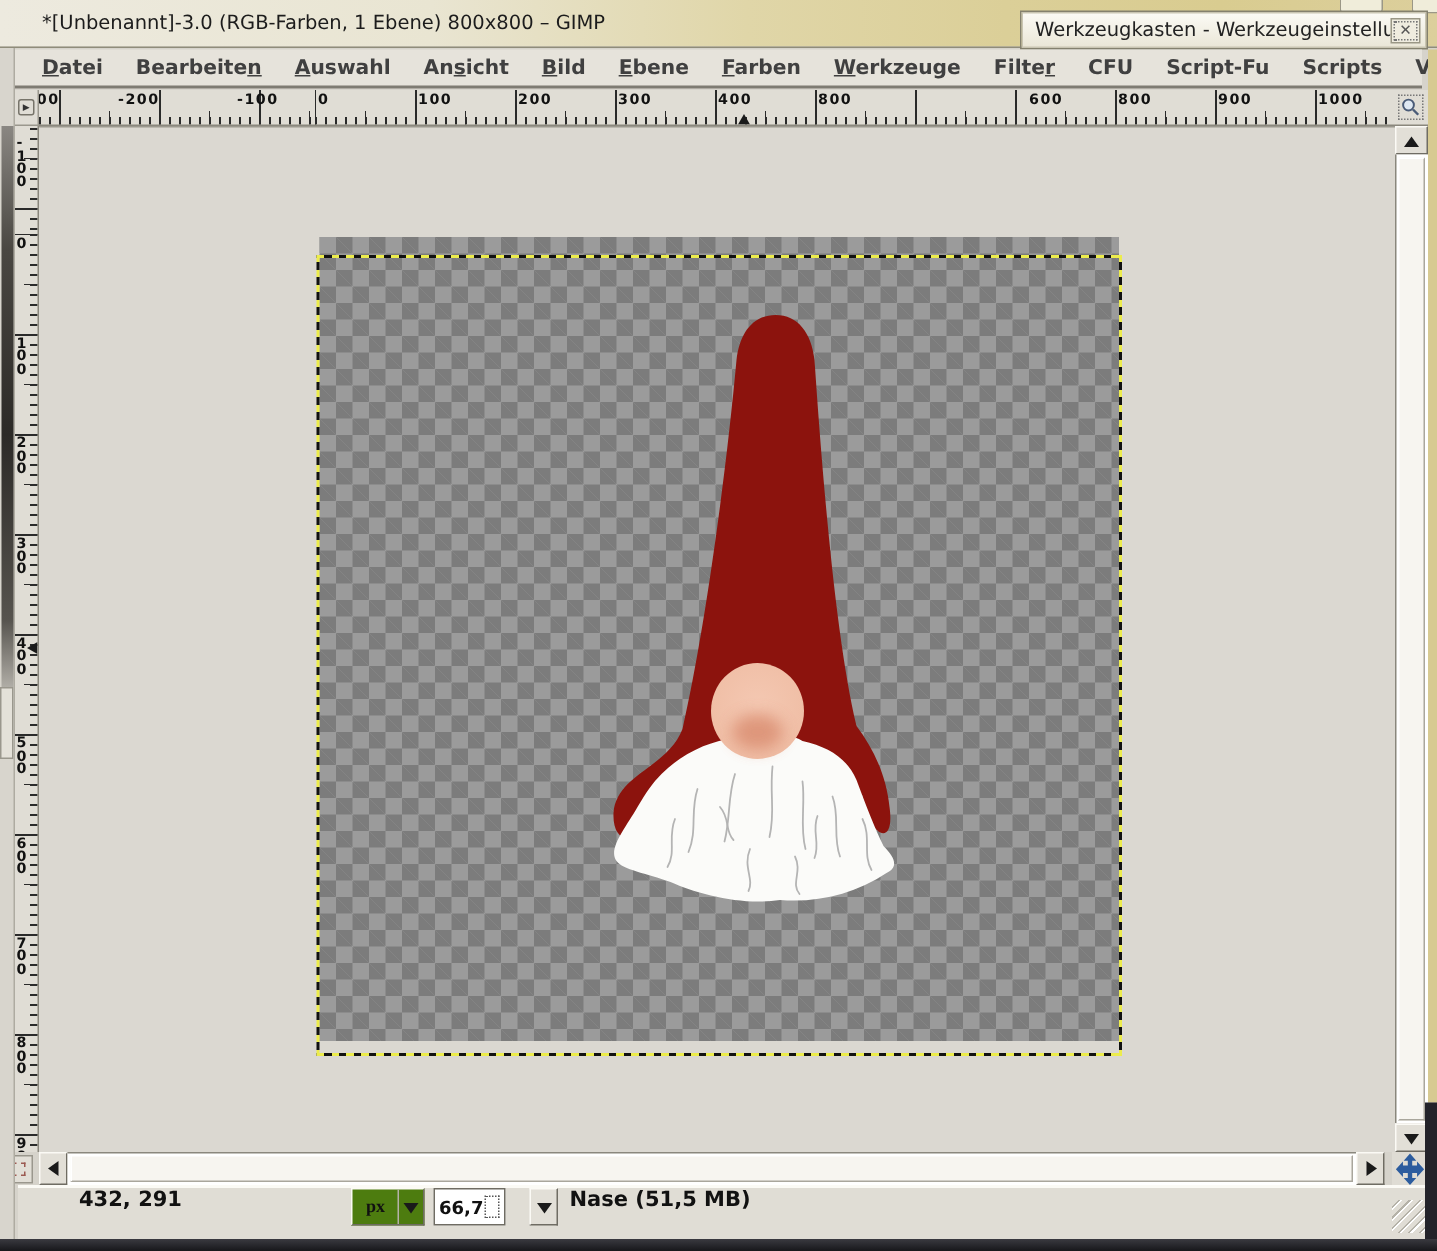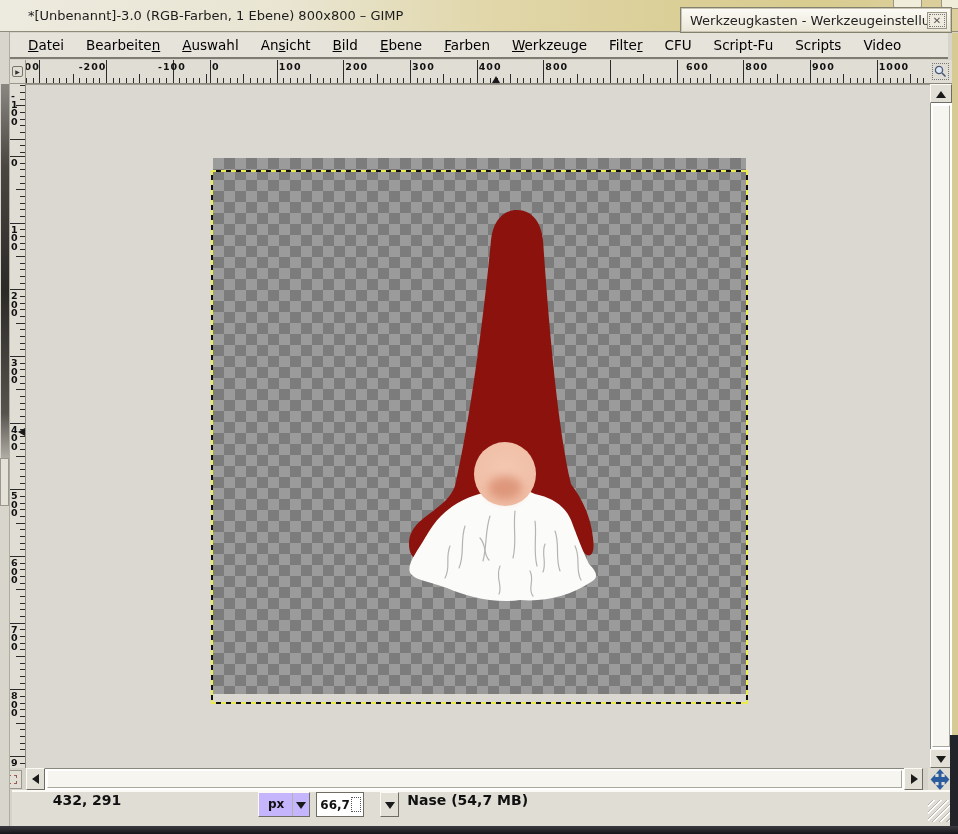--- a/index.html
+++ b/index.html
@@ -22,21 +22,21 @@
   #toolbox-title { flex:1; font-size:13px; color:#222; padding-left:9px; white-space:nowrap; overflow:hidden; }
   #toolbox-close { width:20px; height:17px; margin-right:4px; background:#efecdf;
     border:1px solid #8c English9a8;
     border:1px solid #9a9786; outline:1px dotted #777; outline-offset:-3px;
     font-size:10px; line-height:15px; text-align:center; color:#555; cursor:pointer; flex:none; }
 
   
   #menubar { position:absolute; left:10px; top:33px; width:938px; height:26px;
     background:#e6e3db; border-bottom:2px solid #7e7b72; display:flex; align-items:center;
     padding-left:8px; gap:2px; }
-  .menu-item { font-size:13.5px; font-weight:400; color:#000000; padding:7px 10px; white-space:nowrap; cursor:default; }
+  .menu-item { font-size:13.5px; font-weight:700; color:#404040; padding:7px 10px; white-space:nowrap; cursor:default; }
   .menu-item u { text-decoration:underline; }
 
   
   #ruler-corner { position:absolute; left:10px; top:60px; width:16px; height:24px;
     background:#e0ddd5; border-right:1px solid #9a978d; border-bottom:1px solid #9a978d; }
   #ruler-corner .glyph { position:absolute; left:2px; top:6px; width:11px; height:11px;
     border:1px solid #77746a; border-radius:2px; font-size:6px; line-height:9px; text-align:center; color:#333; }
 
   #hruler { position:absolute; left:26px; top:60px; width:904px; height:24px; background:#e0ddd5;
     border-bottom:1px solid #8a877d; overflow:hidden;
@@ -100,22 +100,22 @@
     background:#f7f5f0; border:1px solid; border-color:#fff #a9a69c #a9a69c #fff; }
   #pan-btn { position:absolute; left:928px; top:768px; width:24px; height:23px; background:#dfdcd4; }
   #quickmask-btn { position:absolute; left:3px; top:770px; width:19px; height:19px;
     background:#e2dfd7; border:1px solid #9a978d; }
   #quickmask-btn .qm { position:absolute; left:4px; top:4px; width:9px; height:9px; border:1px dashed #9b5a52; }
 
   
   #statusbar { position:absolute; left:12px; top:790px; width:952px; height:36px;
     background:#e0ddd5; border-top:2px solid #fbfaf5; display:flex; align-items:flex-start; }
   #pos-label { width:110px; text-align:center; font-size:14px; font-weight:700; color:#111; margin-left:20px; }
-  #unit-combo { margin-left:116px; height:25px; display:flex; align-items:stretch;
-    background:#c4b5fd; border:1px solid; border-color:#fbfaf5 #6f6c63 #6f6c63 #fbfaf5; }
+  #unit-combo { margin-left:92px; height:25px; display:flex; align-items:stretch;
+    background:#4d7c0f; border:1px solid; border-color:#fbfaf5 #6f6c63 #6f6c63 #fbfaf5;font-family:Liberation Serif, serif; }
   #unit-combo .val { font-size:12px; font-weight:700; padding:4px 8px 0 9px; color:#111; }
   .arrow-cell { width:17px; position:relative; border-left:1px solid #b5b2a8; }
   .arrow-cell .tri { left:3px; top:9px; border-left:5px solid transparent; border-right:5px solid transparent; border-top:7px solid #1a1a1a; }
   #zoom-combo { margin-left:6px; height:25px; display:flex;gap:16px; }
   #zoom-field { width:48px; background:#fff; border:1px solid #6f6c63; display:flex; align-items:center; }
   #zoom-field .val { font-size:12px; font-weight:700; color:#111; padding-left:3px; }
   #zoom-field .caret-box { width:10px; height:15px; border:1px dotted #555; margin-left:1px; }
   #zoom-drop { width:19px; position:relative; background:#e2dfd7;
     border:1px solid; border-color:#fbfaf5 #6f6c63 #6f6c63 #fbfaf5; }
   #zoom-drop .tri { left:4px; top:9px; border-left:5px solid transparent; border-right:5px solid transparent; border-top:7px solid #1a1a1a; }
@@ -314,21 +314,21 @@
   </div>
   <div id="zoom-combo">
     <div id="zoom-field">
       <span class="val">66,7</span>
       <span class="caret-box"></span>
     </div>
     <div id="zoom-drop">
       <span class="tri"></span>
     </div>
   </div>
-  <div id="status-message">Nase (54,7 MB)</div>
+  <div id="status-message">Nase (51,5 MB)</div>
 </div>
 
 <div id="left-border"></div>
 <div id="left-dark-strip"></div>
 <div id="left-notch"></div>
 <div id="right-sliver"></div>
 <div id="right-dark"></div>
 <div id="resize-grip"></div>
 <div id="bottom-strip"></div>
 

